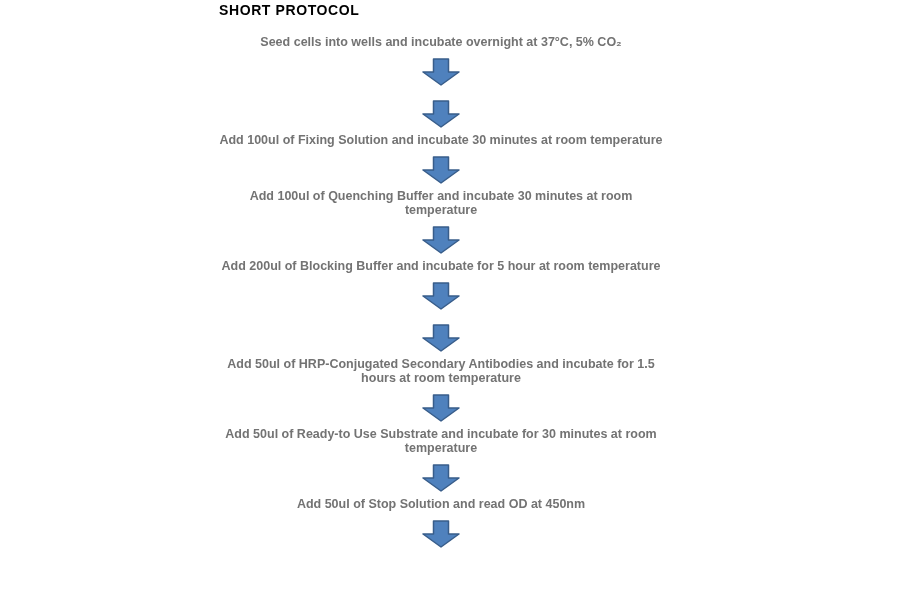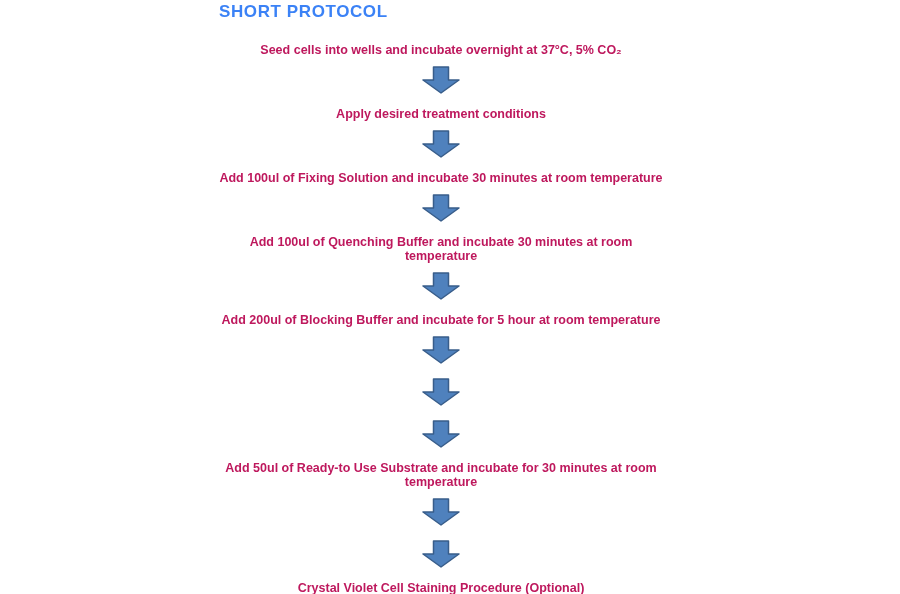--- a/index.html
+++ b/index.html
@@ -8,43 +8,42 @@
     width: 900px;
     height: 594px;
     background: #ffffff;
     overflow: hidden;
     font-family: "Liberation Sans", "DejaVu Sans", sans-serif;
   }
   .title {
     position: absolute;
     left: 219px;
     top: 2px;
-    font-size: 17px;
+    font-size: 14px;
     font-weight: bold;
     letter-spacing: 0.6px;
-    color: #3b82f6;
+    color: #000000;
     white-space: nowrap;
   }
   .flow {
     position: absolute;
     left: 0;
     top: 35px;
     width: 882px;
     display: flex;
     flex-direction: column;
     align-items: center;
   }
   .step {
     font-size: 12.5px;
     font-weight: bold;
     line-height: 14px;
-    color: #be185d;
+    color: #737373;
     text-align: center;
     white-space: pre-line;
-    margin-top: 8px;
   }
   .arrow {
     display: block;
     margin: 9px 0 5px 0;
   }
   .arrow polygon {
     fill: #4f81bd;
     stroke: #385d8a;
     stroke-width: 1.5;
     stroke-linejoin: round;
@@ -58,21 +57,20 @@
   <div class="title">SHORT PROTOCOL</div>
 
   <div class="flow">
 
     <div class="step">Seed cells into wells and incubate overnight at 37°C, 5% CO₂</div>
 
     <svg class="arrow" width="38" height="28" viewBox="0 0 38 28">
         <polygon points="11.5,1 26.5,1 26.5,14 37,14 19,27 1,14 11.5,14"></polygon>
       </svg>
 
-    <div class="step">Apply desired treatment conditions</div>
 
     <svg class="arrow" width="38" height="28" viewBox="0 0 38 28">
         <polygon points="11.5,1 26.5,1 26.5,14 37,14 19,27 1,14 11.5,14"></polygon>
       </svg>
 
     <div class="step">Add 100ul of Fixing Solution and incubate 30 minutes at room temperature</div>
 
     <svg class="arrow" width="38" height="28" viewBox="0 0 38 28">
         <polygon points="11.5,1 26.5,1 26.5,14 37,14 19,27 1,14 11.5,14"></polygon>
       </svg>
@@ -88,34 +86,36 @@
 
     <svg class="arrow" width="38" height="28" viewBox="0 0 38 28">
         <polygon points="11.5,1 26.5,1 26.5,14 37,14 19,27 1,14 11.5,14"></polygon>
       </svg>
 
 
     <svg class="arrow" width="38" height="28" viewBox="0 0 38 28">
         <polygon points="11.5,1 26.5,1 26.5,14 37,14 19,27 1,14 11.5,14"></polygon>
       </svg>
 
+    <div class="step">Add 50ul of HRP-Conjugated Secondary Antibodies and incubate for 1.5
+hours at room temperature</div>
 
     <svg class="arrow" width="38" height="28" viewBox="0 0 38 28">
         <polygon points="11.5,1 26.5,1 26.5,14 37,14 19,27 1,14 11.5,14"></polygon>
       </svg>
 
     <div class="step">Add 50ul of Ready-to Use Substrate and incubate for 30 minutes at room
 temperature</div>
 
     <svg class="arrow" width="38" height="28" viewBox="0 0 38 28">
         <polygon points="11.5,1 26.5,1 26.5,14 37,14 19,27 1,14 11.5,14"></polygon>
       </svg>
 
+    <div class="step">Add 50ul of Stop Solution and read OD at 450nm</div>
 
     <svg class="arrow" width="38" height="28" viewBox="0 0 38 28">
         <polygon points="11.5,1 26.5,1 26.5,14 37,14 19,27 1,14 11.5,14"></polygon>
       </svg>
 
-    <div class="step">Crystal Violet Cell Staining Procedure (Optional)</div>
 
   </div>
 
 </div>
 
 </body></html>

